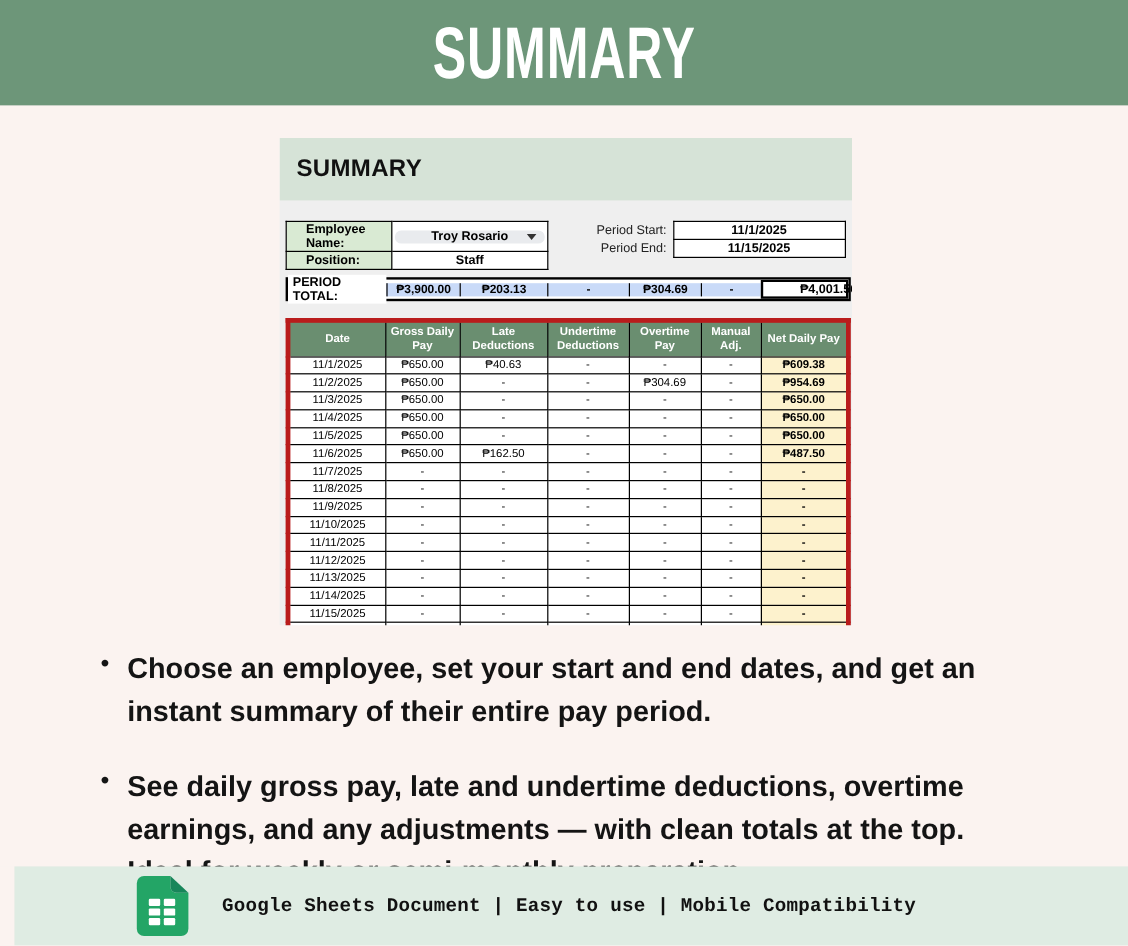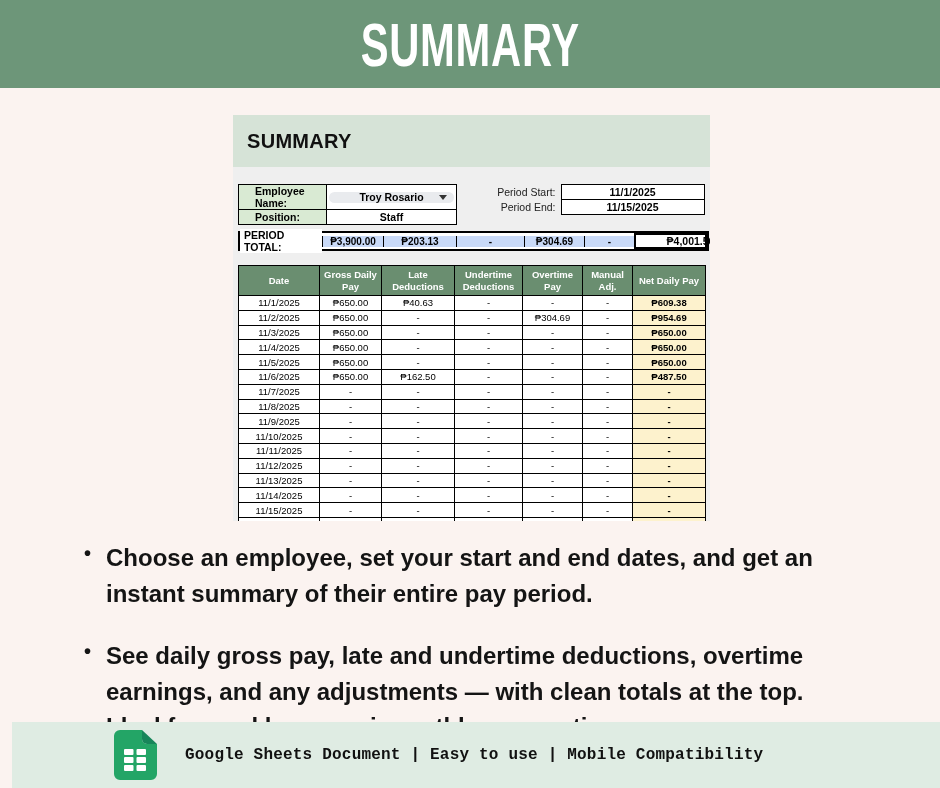--- a/index.html
+++ b/index.html
@@ -45,21 +45,21 @@
   .total-row .tlabel { width:82px; display:flex; align-items:center; padding-left:4px;
                        font-size:10.5px; font-weight:700; background:#fff; }
   .total-row .cell { display:flex; align-items:center; justify-content:center; font-size:10px;
                      font-weight:700; background:#c9daf8; border-left:1px solid #000; }
   .total-row .cell.c0{width:61px}.total-row .cell.c1{width:73px}.total-row .cell.c2{width:68px}
   .total-row .cell.c3{width:60px}.total-row .cell.c4{width:50px}
   .total-row .cell.grand { width:73px; background:#fff; border:2px solid #000; font-size:10.5px;padding-left:40px; }
 
   
   .daily-table { position:absolute; left:5px; top:150px; border-collapse:collapse;
-                 border:1px solid #b91c1c; table-layout:fixed; }
+                 border:4px solid #b91c1c; table-layout:fixed; }
   .daily-table th { background:#6a8e70; color:#fff; font-size:9.5px; font-weight:700;
                     border:1px solid #000; height:30px; line-height:1.2; padding:0 2px;
                     vertical-align:middle; text-align:center; }
   .daily-table td { background:#fff; font-size:9.5px; border:1px solid #000; height:14.8px;
                     text-align:center; padding:0; }
   .daily-table td.net { background:#fdf2cd; font-weight:700; }
   .daily-table col.c-date{width:81px} .daily-table col.c-gross{width:62px}
   .daily-table col.c-late{width:73px} .daily-table col.c-under{width:68px}
   .daily-table col.c-ot{width:60px}   .daily-table col.c-adj{width:50px}
   .daily-table col.c-net{width:73px}

